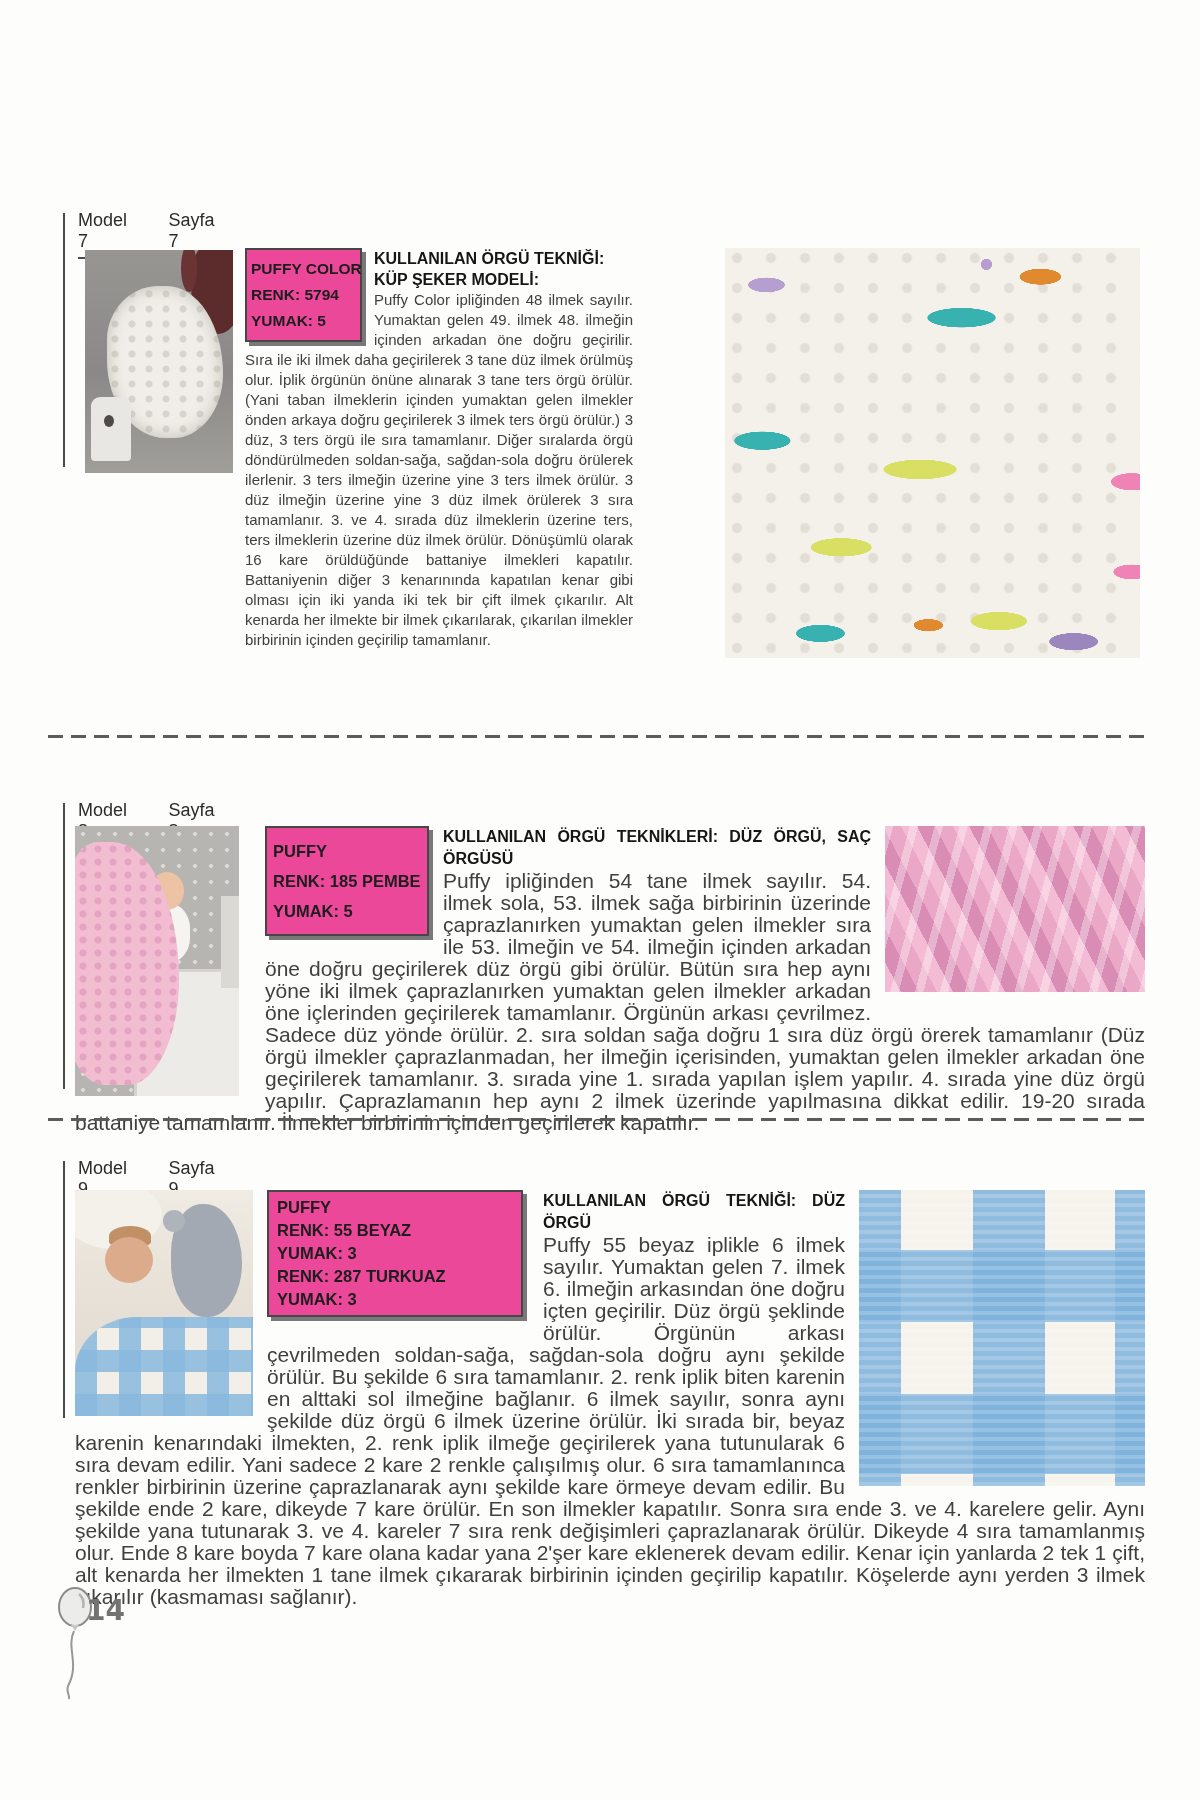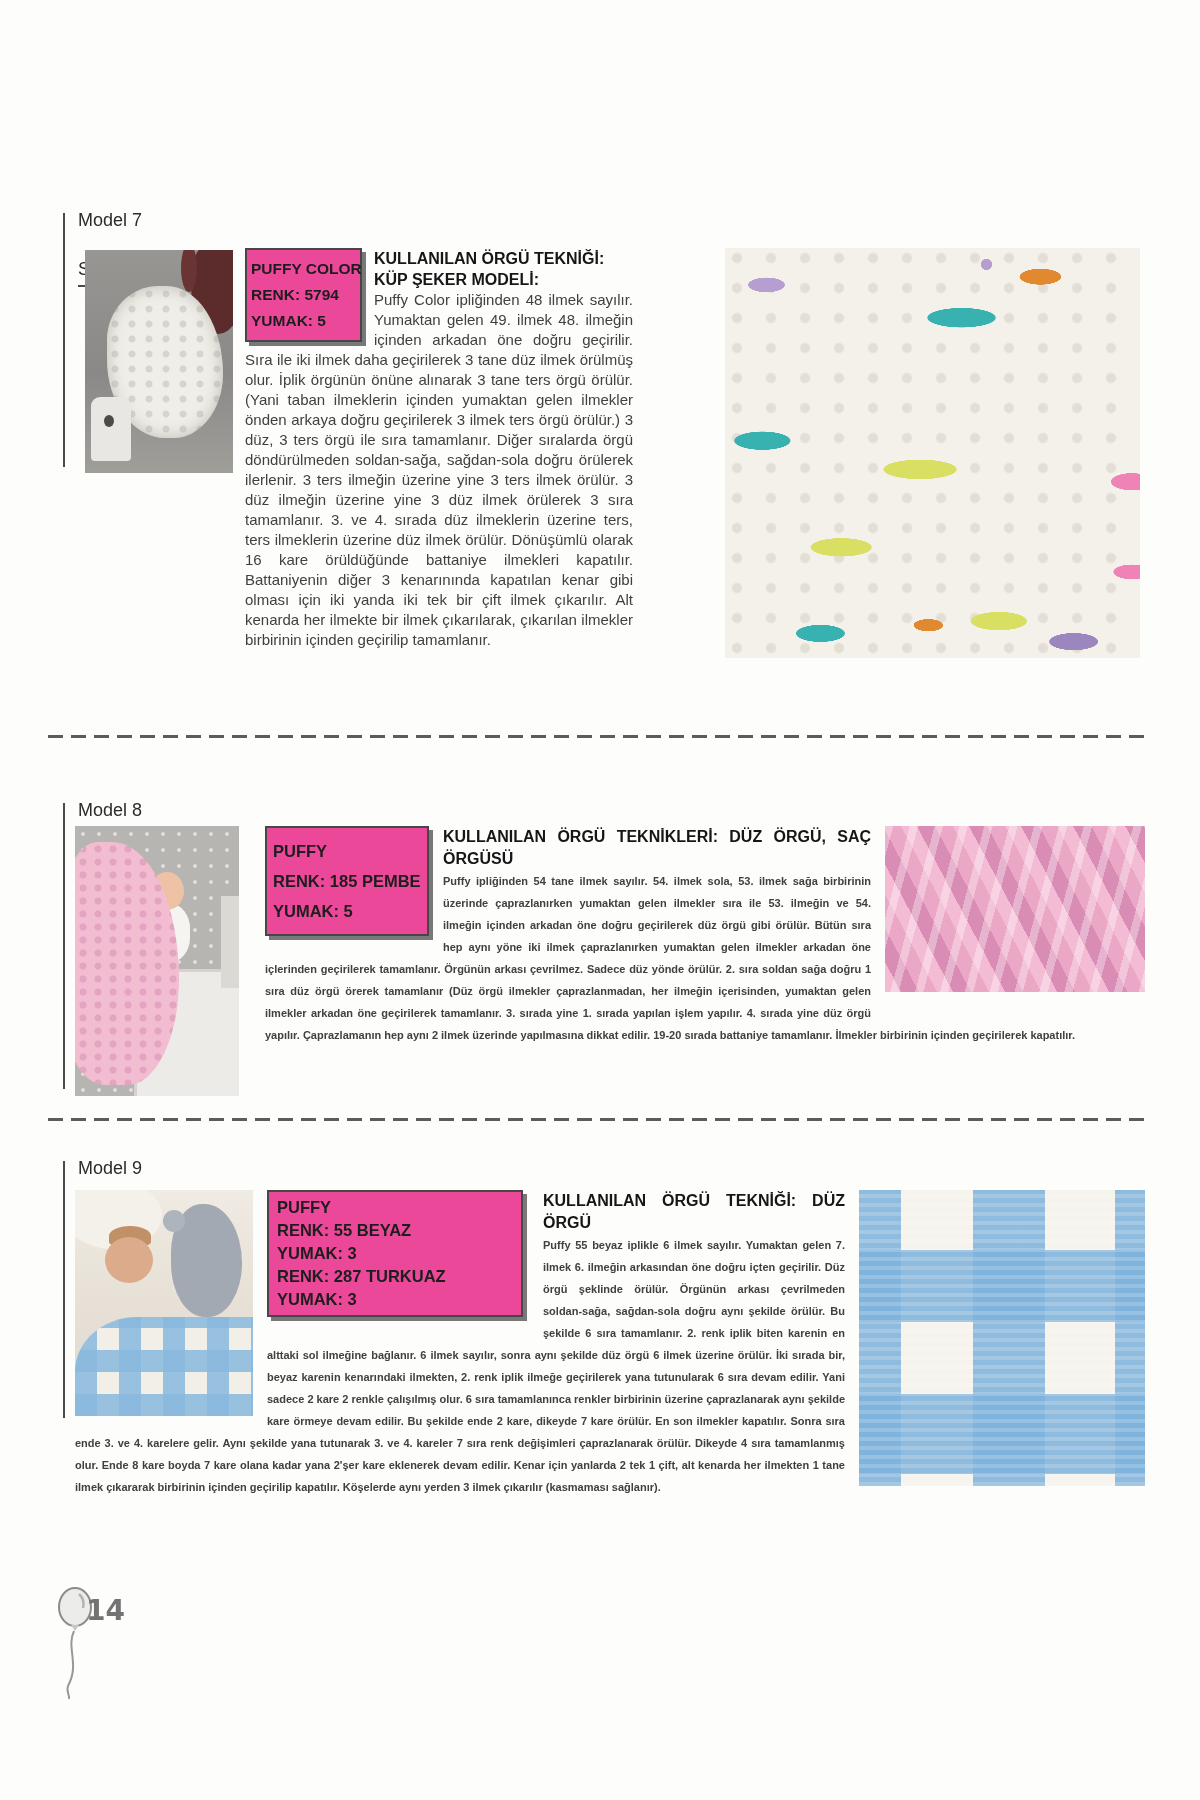--- a/index.html
+++ b/index.html
@@ -10,21 +10,20 @@
     color:#222;
     overflow:hidden;
   }
   
   .m-title{
     position:absolute;
     display:flex;gap:28px;
     font-size:18px;color:#2b2b2b;
     padding-bottom:5px;
     border-bottom:2px solid #4a4a4a;
-    flex-direction:column;
   }
   .vline{position:absolute;width:2px;background:#4a4a4a;}
   
   .content{position:absolute;}
   .textflow{overflow:visible;}
   .instructions{
     margin:0;font-size:15px;line-height:20px;
     text-align:justify;color:#404040;
   }
   .tech-heading{
@@ -149,21 +148,21 @@
   .footer-balloon{position:absolute;left:52px;top:1586px;}
   .page-number{
     position:absolute;left:86px;top:1594px;
     font-size:28px;font-weight:bold;color:#737373;
     font-family:"DejaVu Sans",sans-serif;
   }
   
   .yb7{width:117px;margin-right:12px;margin-bottom:8px;padding:6px 4px;font-size:15.5px;line-height:26px;}
   .yb8{width:164px;margin-right:14px;margin-bottom:8px;padding:8px 6px;font-size:16.5px;line-height:30px;}
   .yb9{width:256px;margin-right:20px;margin-bottom:8px;padding:4px 8px;font-size:16.5px;line-height:23px;}
-  .body8,.body9{font-size:11px;line-height:22px;font-weight:bold;}
+  .body8,.body9{font-size:21px;line-height:22px;}
   .head8,.head9{font-size:16px;line-height:22px;}
 </style>
 </head>
 <body>
 
 <div class="m-title" style="left:78px;top:210px;width:150px;">
   <span>Model 7</span>
   <span>Sayfa 7</span>
 </div>
 <div class="vline" style="left:63px;top:213px;height:254px;"></div>

